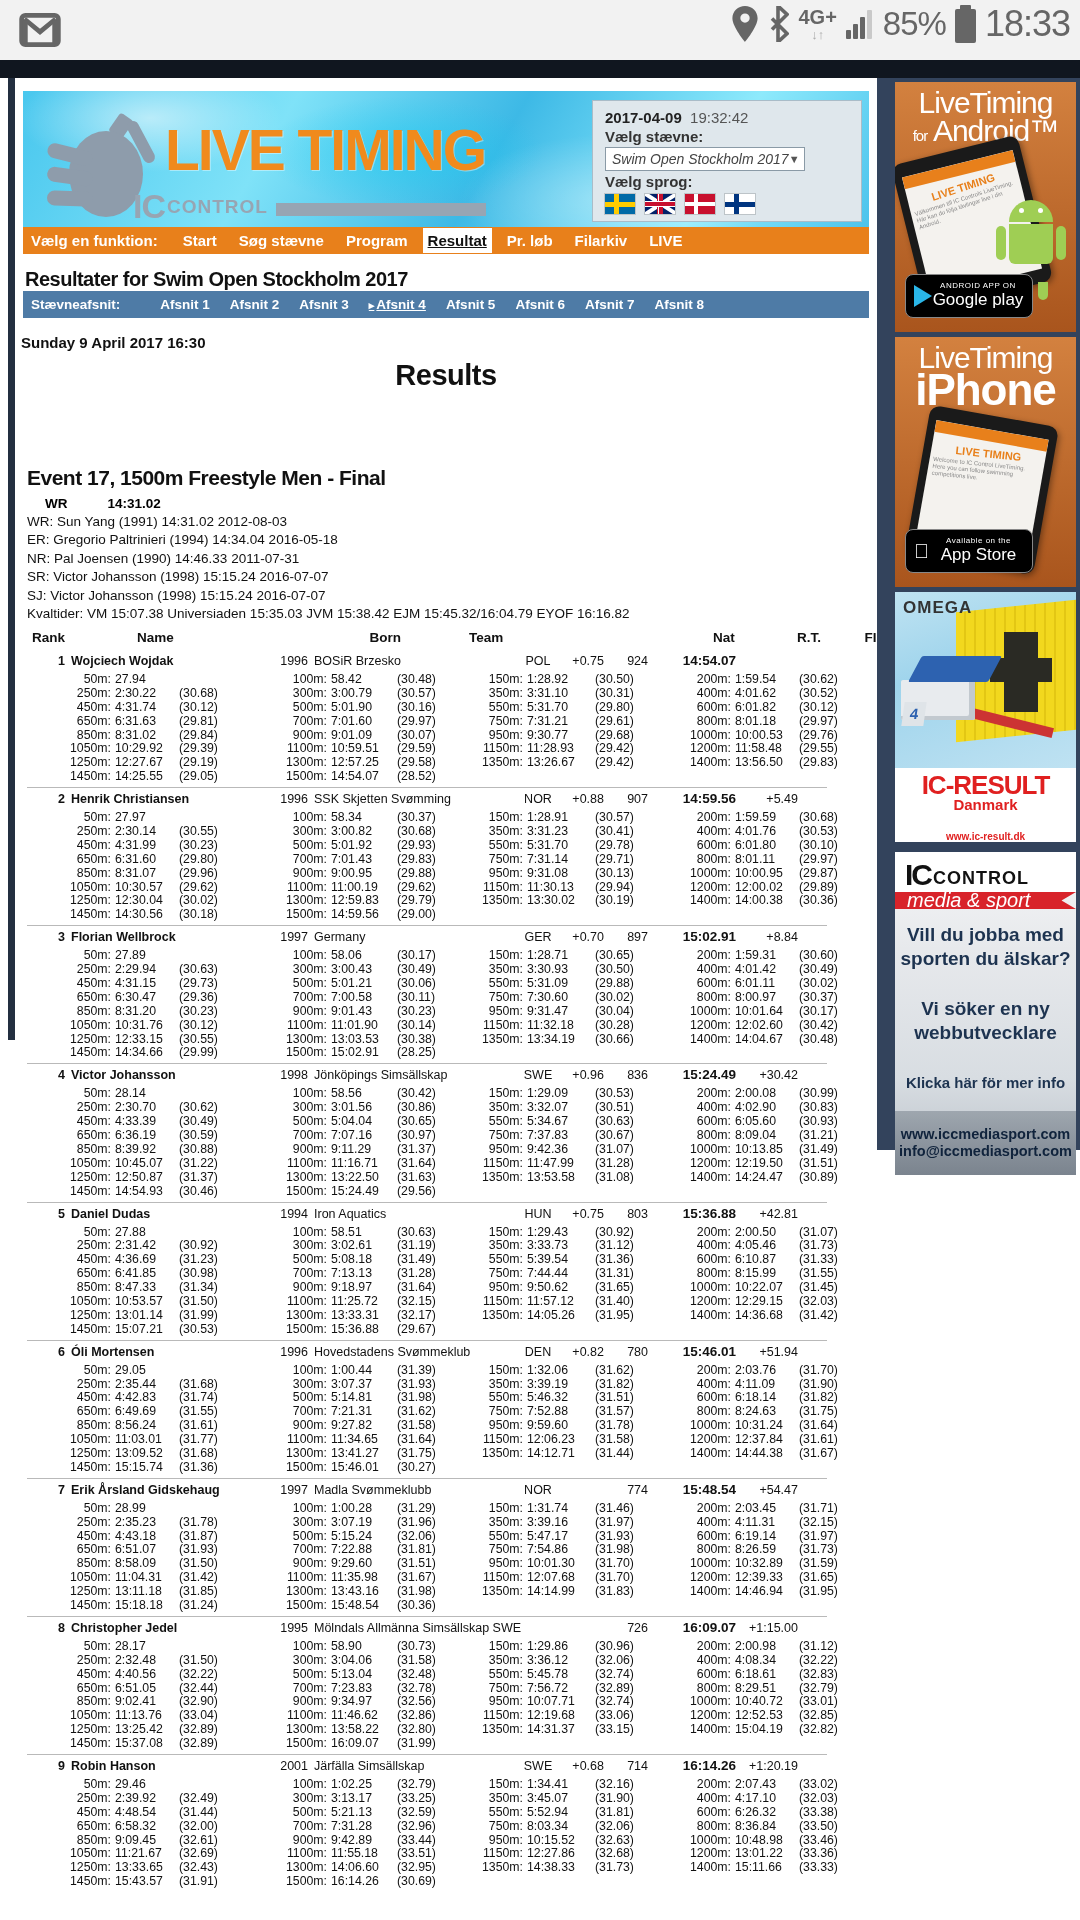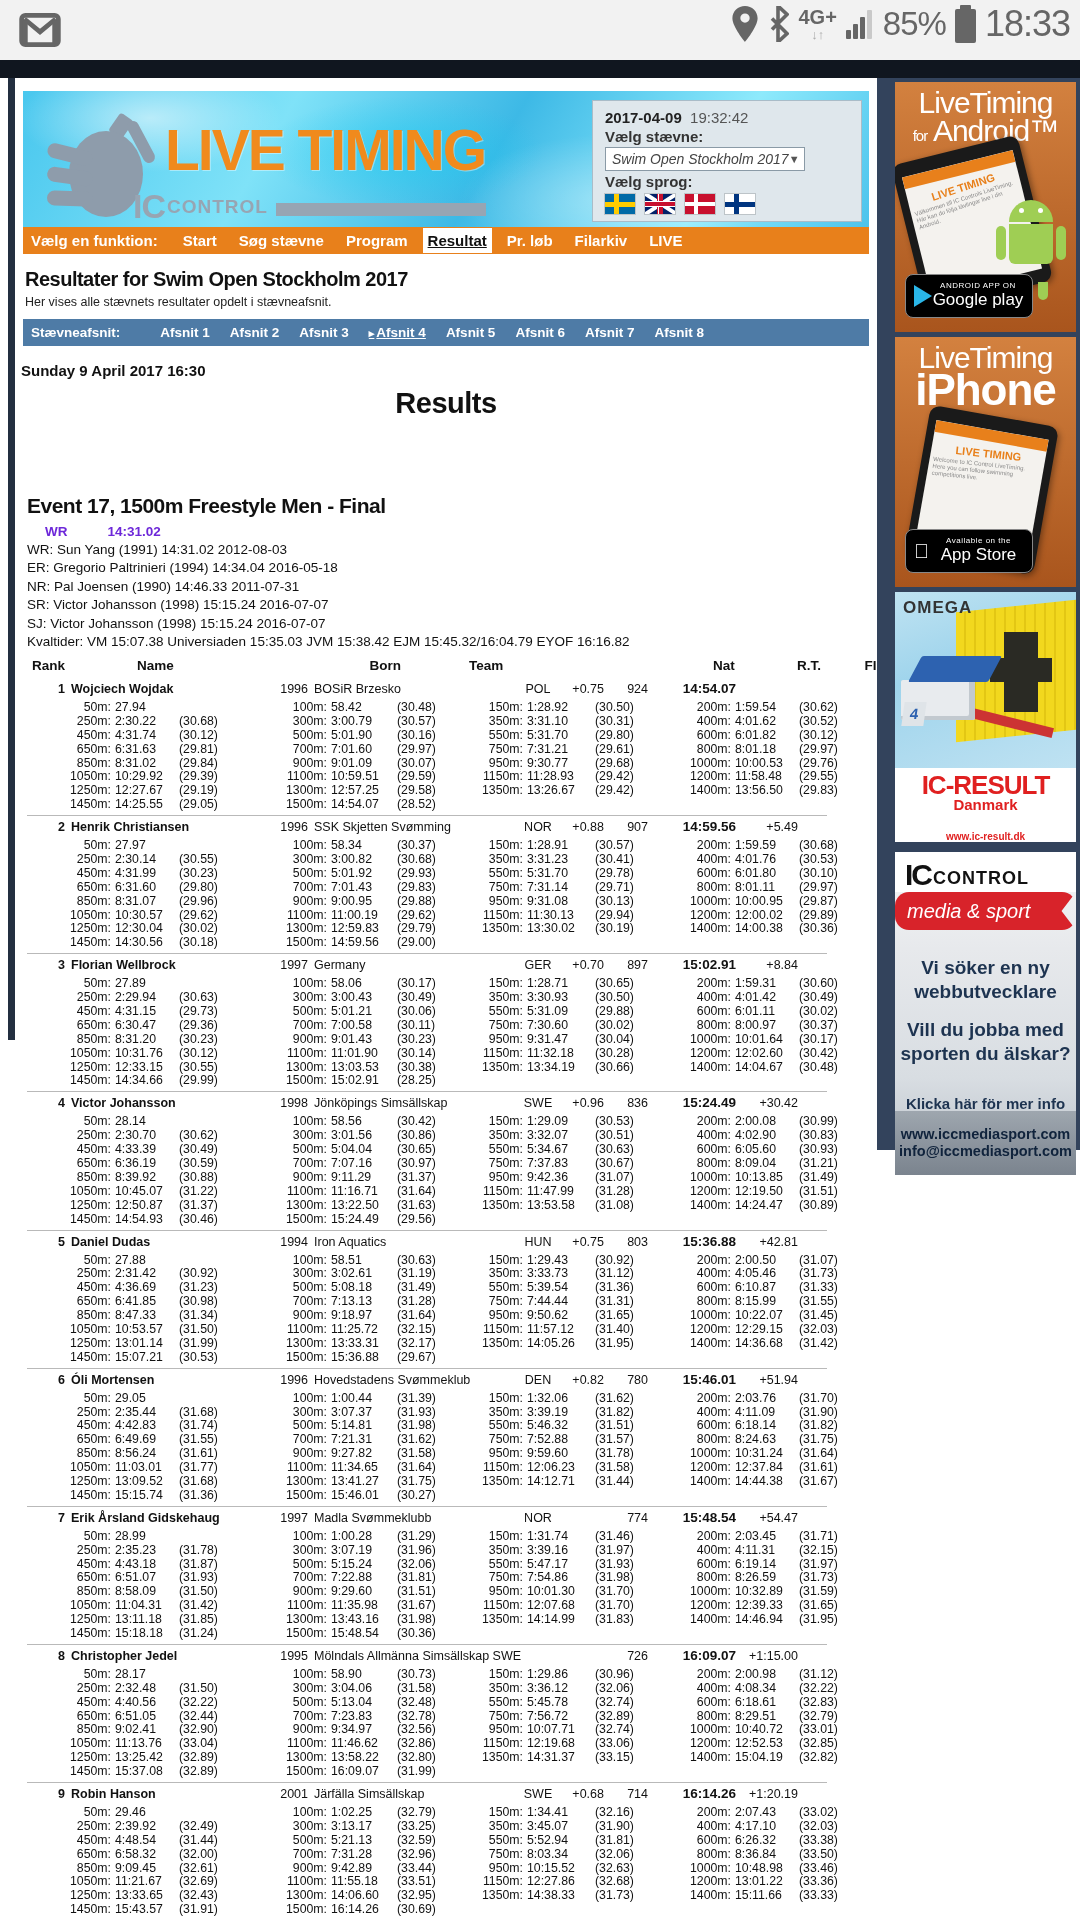--- a/index.html
+++ b/index.html
@@ -103,21 +103,21 @@
   #afsnit-label{margin-left:8px;margin-right:30px;}
   .afsnit{color:#fff;text-decoration:none;margin:0 10px;white-space:nowrap;}
   .afsnit.active{text-decoration:underline;}
   .afsnit .arr{font-size:11px;margin-right:2px;}
 
   #session-date{margin:16px 0 0 6px;font-size:15px;font-weight:bold;color:#111;}
   #results-title{margin:8px 0 0 0;text-align:center;font-size:29px;font-weight:bold;color:#111;letter-spacing:-0.5px;}
 
   
   #event-title{margin:74px 0 0 12px;font-size:21px;font-weight:bold;color:#111;letter-spacing:-0.5px;}
-  #wr-line{margin:6px 0 0 30px;font-size:13.5px;font-weight:bold;color:#6d28d9;}
+  #wr-line{margin:6px 0 0 30px;font-size:13.5px;font-weight:bold;color:#000000;}
   #wr-line .t{margin-left:40px;}
   .recline{margin:2.5px 0 0 12px;font-size:13.5px;color:#111;line-height:16px;}
 
   
   #rtable{margin:8px 0 0 12px;width:800px;font-size:12.5px;color:#111;}
   .hdr-row,.sum-row{display:grid;grid-template-columns:38px 6px 192px 45px 6px 202px 40px 48px 44px 88px 62px;align-items:baseline;}
   .hdr-row{font-weight:bold;font-size:13.5px;height:20px;gap:31px;}
   .c-rank{text-align:right;}
   .c-name{grid-column:3;}
   .c-born{text-align:right;}
@@ -182,21 +182,21 @@
   .startblock .num{position:absolute;left:2px;bottom:0;width:22px;height:24px;background:#dfe4e8;color:#2d62b0;font-weight:bold;font-size:15px;text-align:center;line-height:24px;transform:skewX(-8deg);}
   #icresult{position:absolute;left:0;bottom:0;width:181px;height:74px;background:#fff;text-align:center;}
   #icr-logo{font-size:26px;font-weight:bold;color:#e02020;letter-spacing:-1px;line-height:26px;margin-top:4px;}
   #icr-dan{font-size:15px;font-weight:bold;color:#e02020;margin-top:-2px;}
   #icr-url{font-size:10px;font-weight:bold;color:#e02020;margin-top:18px;}
 
   #ad-icc{top:852px;height:323px;background:linear-gradient(#f5f6f7 0%,#e7e9ec 30%,#d8dde2 70%,#b8bfc7 100%);}
   #icc-top{height:36px;background:#fff;display:flex;align-items:flex-end;padding:4px 0 0 10px;}
   #icc-ic{font-size:30px;font-weight:bold;color:#111;letter-spacing:-2px;}
   #icc-ctrl{font-size:18px;font-weight:bold;color:#111;letter-spacing:1px;margin:0 0 3px 2px;}
-  #icc-banner{height:38px;background:#d8232a;color:#fff;font-style:italic;font-size:20px;padding-left:12px;display:flex;align-items:center;clip-path:polygon(0 0,100% 0,92% 50%,100% 100%,0 100%);border-radius:14px;}
+  #icc-banner{height:17px;background:#d8232a;color:#fff;font-style:italic;font-size:20px;padding-left:12px;display:flex;align-items:center;clip-path:polygon(0 0,100% 0,92% 50%,100% 100%,0 100%);}
   .icc-line{color:#1d3350;font-weight:bold;font-size:19px;text-align:center;line-height:24px;}
   #icc-q{margin-top:14px;}
   #icc-w{margin-top:26px;}
   #icc-info{margin-top:26px;font-size:15px;}
   #icc-urls{position:absolute;left:0;bottom:0;width:100%;height:64px;background:linear-gradient(rgba(120,130,140,.55),rgba(90,100,112,.65));display:flex;flex-direction:column;justify-content:center;}
   .icc-url{color:#10233c;font-weight:bold;font-size:14.5px;text-align:center;line-height:17px;}
 
   svg{display:block;}
 </style>
 </head>
@@ -292,21 +292,20 @@
           <a class="navitem">Søg stævne</a>
           <a class="navitem">Program</a>
           <a class="navitem active">Resultat</a>
           <a class="navitem">Pr. løb</a>
           <a class="navitem">Filarkiv</a>
           <a class="navitem">LIVE</a>
         </span>
     </div>
 
     <div id="res-heading">Resultater for Swim Open Stockholm 2017</div>
-    <div id="res-sub">Her vises alle stævnets resultater opdelt i stævneafsnit.</div>
 
     <div id="afsnitbar">
       <span id="afsnit-label">Stævneafsnit:</span>
       <span id="afsnititems" style="display:flex;align-items:center;">
           <a class="afsnit"><span>Afsnit 1</span></a>
           <a class="afsnit"><span>Afsnit 2</span></a>
           <a class="afsnit"><span>Afsnit 3</span></a>
           <a class="afsnit active"><span class="arr">▸</span><span>Afsnit 4</span></a>
           <a class="afsnit"><span>Afsnit 5</span></a>
           <a class="afsnit"><span>Afsnit 6</span></a>
@@ -1556,22 +1555,22 @@
       <div id="icr-url">www.ic-result.dk</div>
     </div>
   </div>
 
   <div class="ad" id="ad-icc">
     <div id="icc-top">
       <span id="icc-ic">IC</span>
       <span id="icc-ctrl">CONTROL</span>
     </div>
     <div id="icc-banner">media &amp; sport</div>
+    <div class="icc-line" id="icc-q">Vill du jobba med sporten du älskar?</div>
     <div class="icc-line" id="icc-w">Vi söker en ny webbutvecklare</div>
-    <div class="icc-line" id="icc-q">Vill du jobba med sporten du älskar?</div>
     <div class="icc-line" id="icc-info">Klicka här för mer info</div>
     <div id="icc-urls">
       <div class="icc-url">www.iccmediasport.com</div>
       <div class="icc-url">info@iccmediasport.com</div>
     </div>
   </div>
 
 </div>
 
 </body></html>

